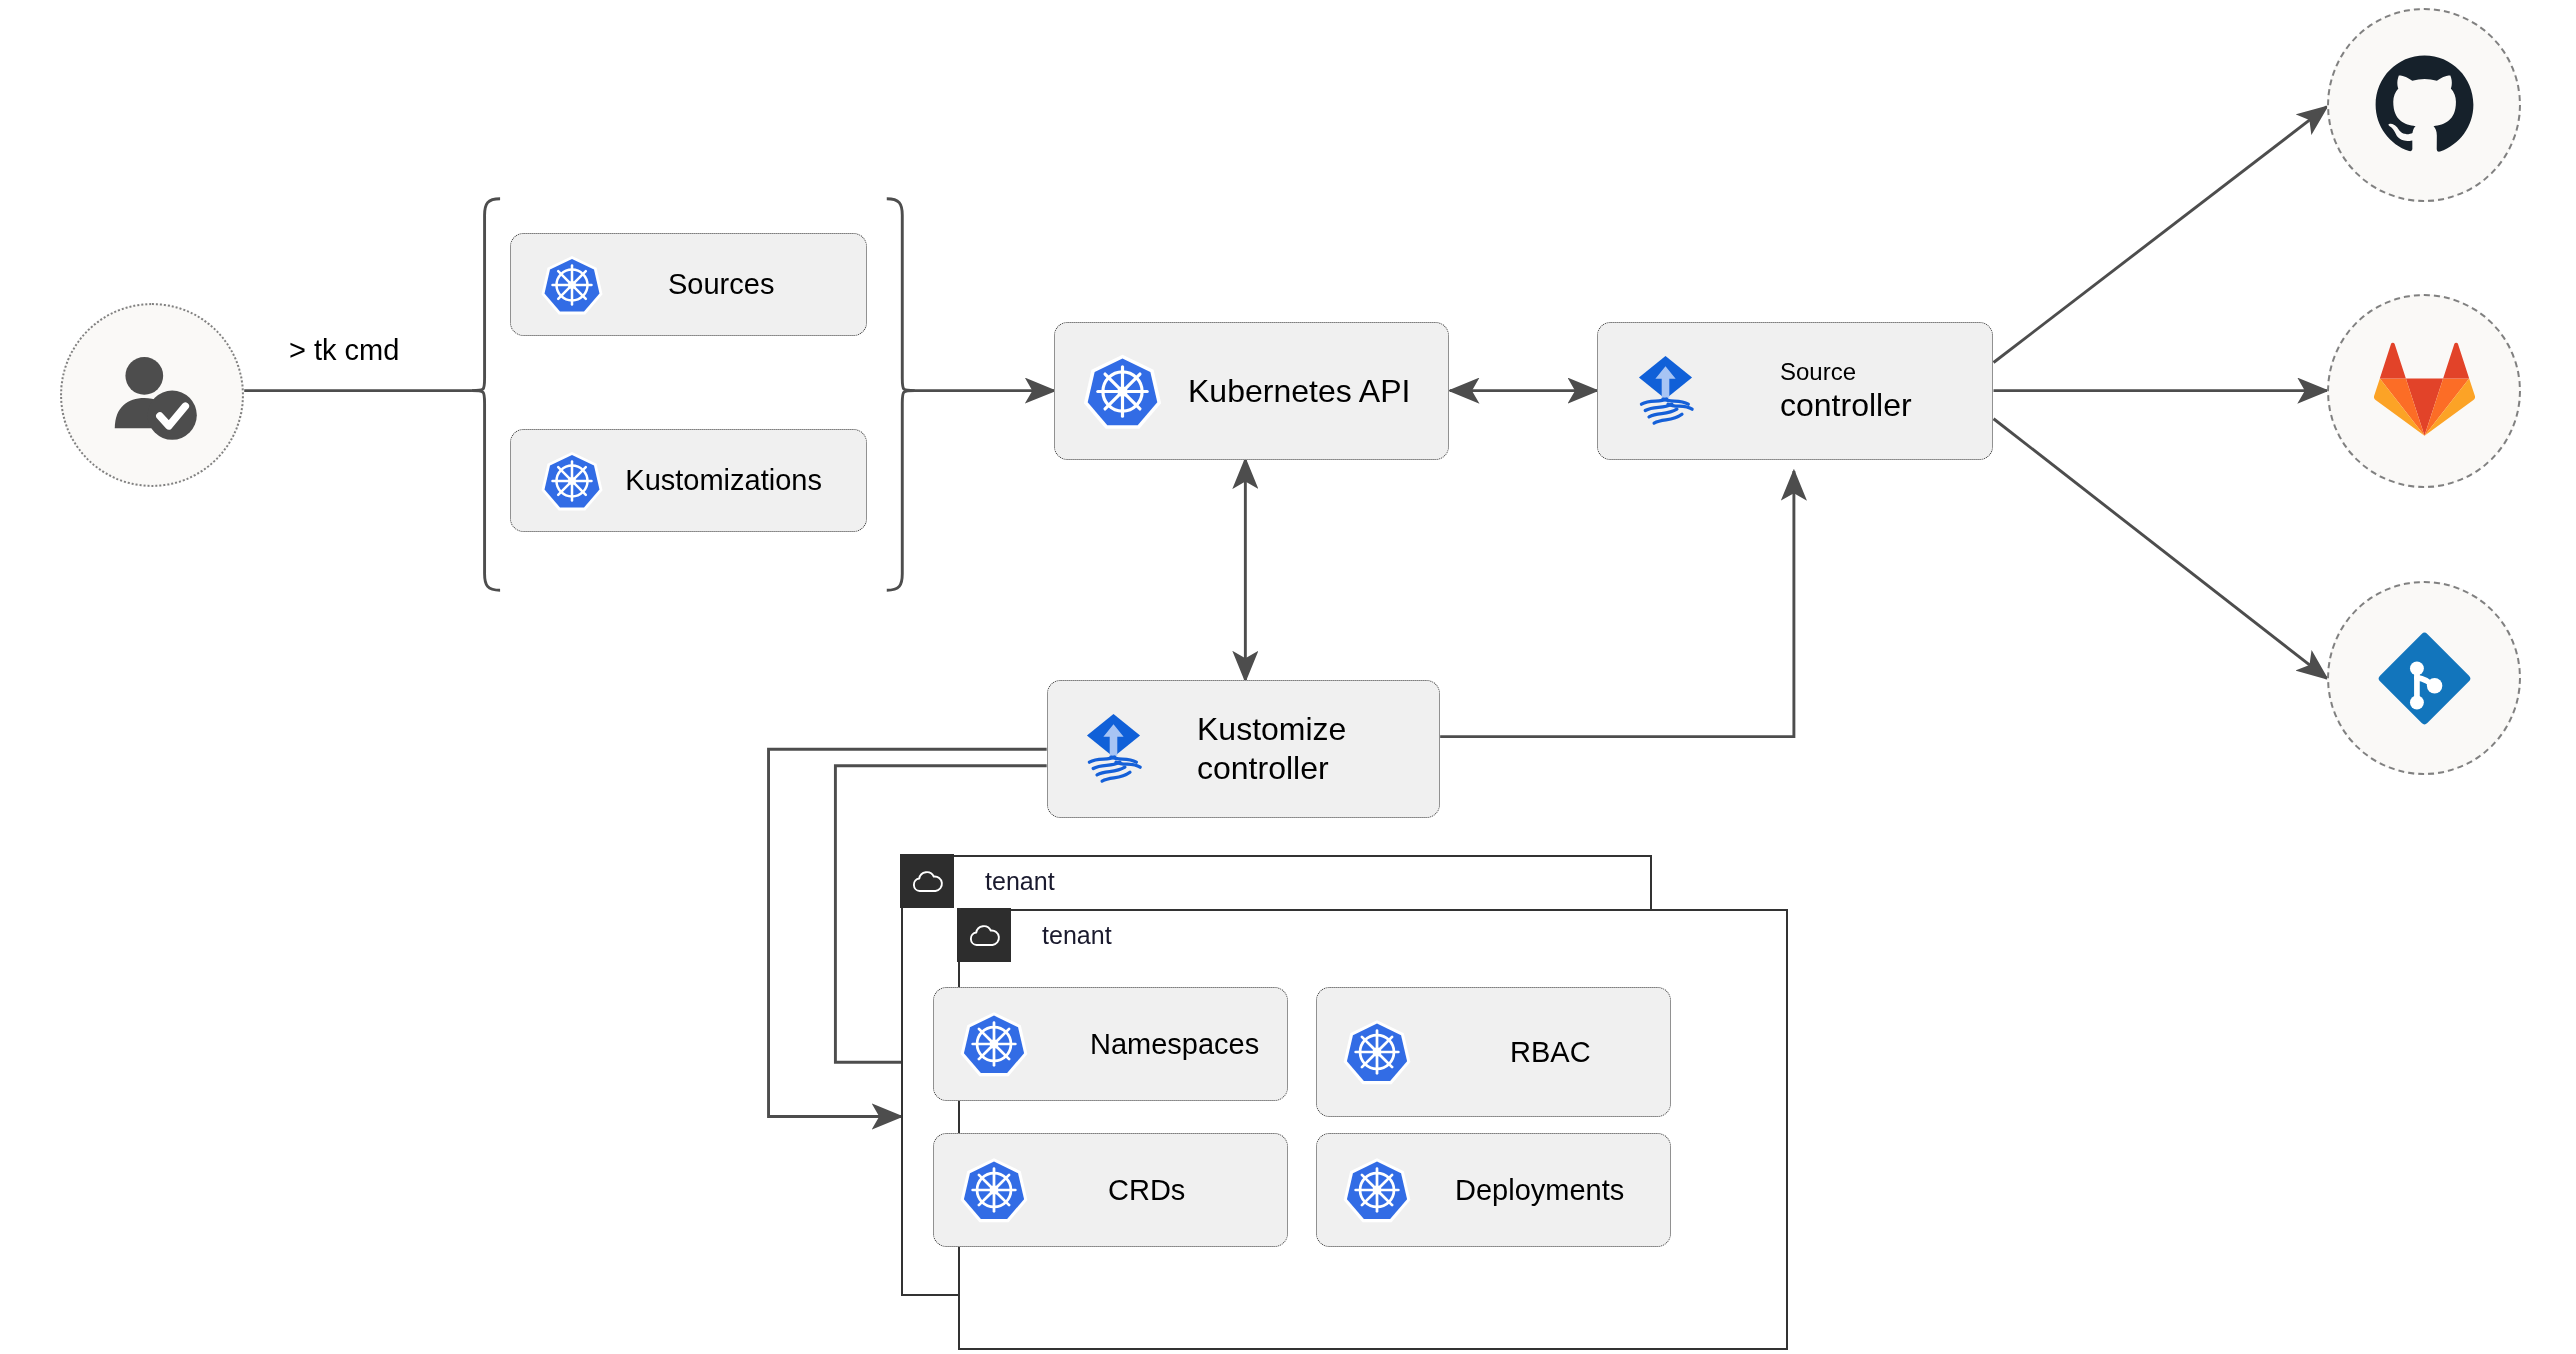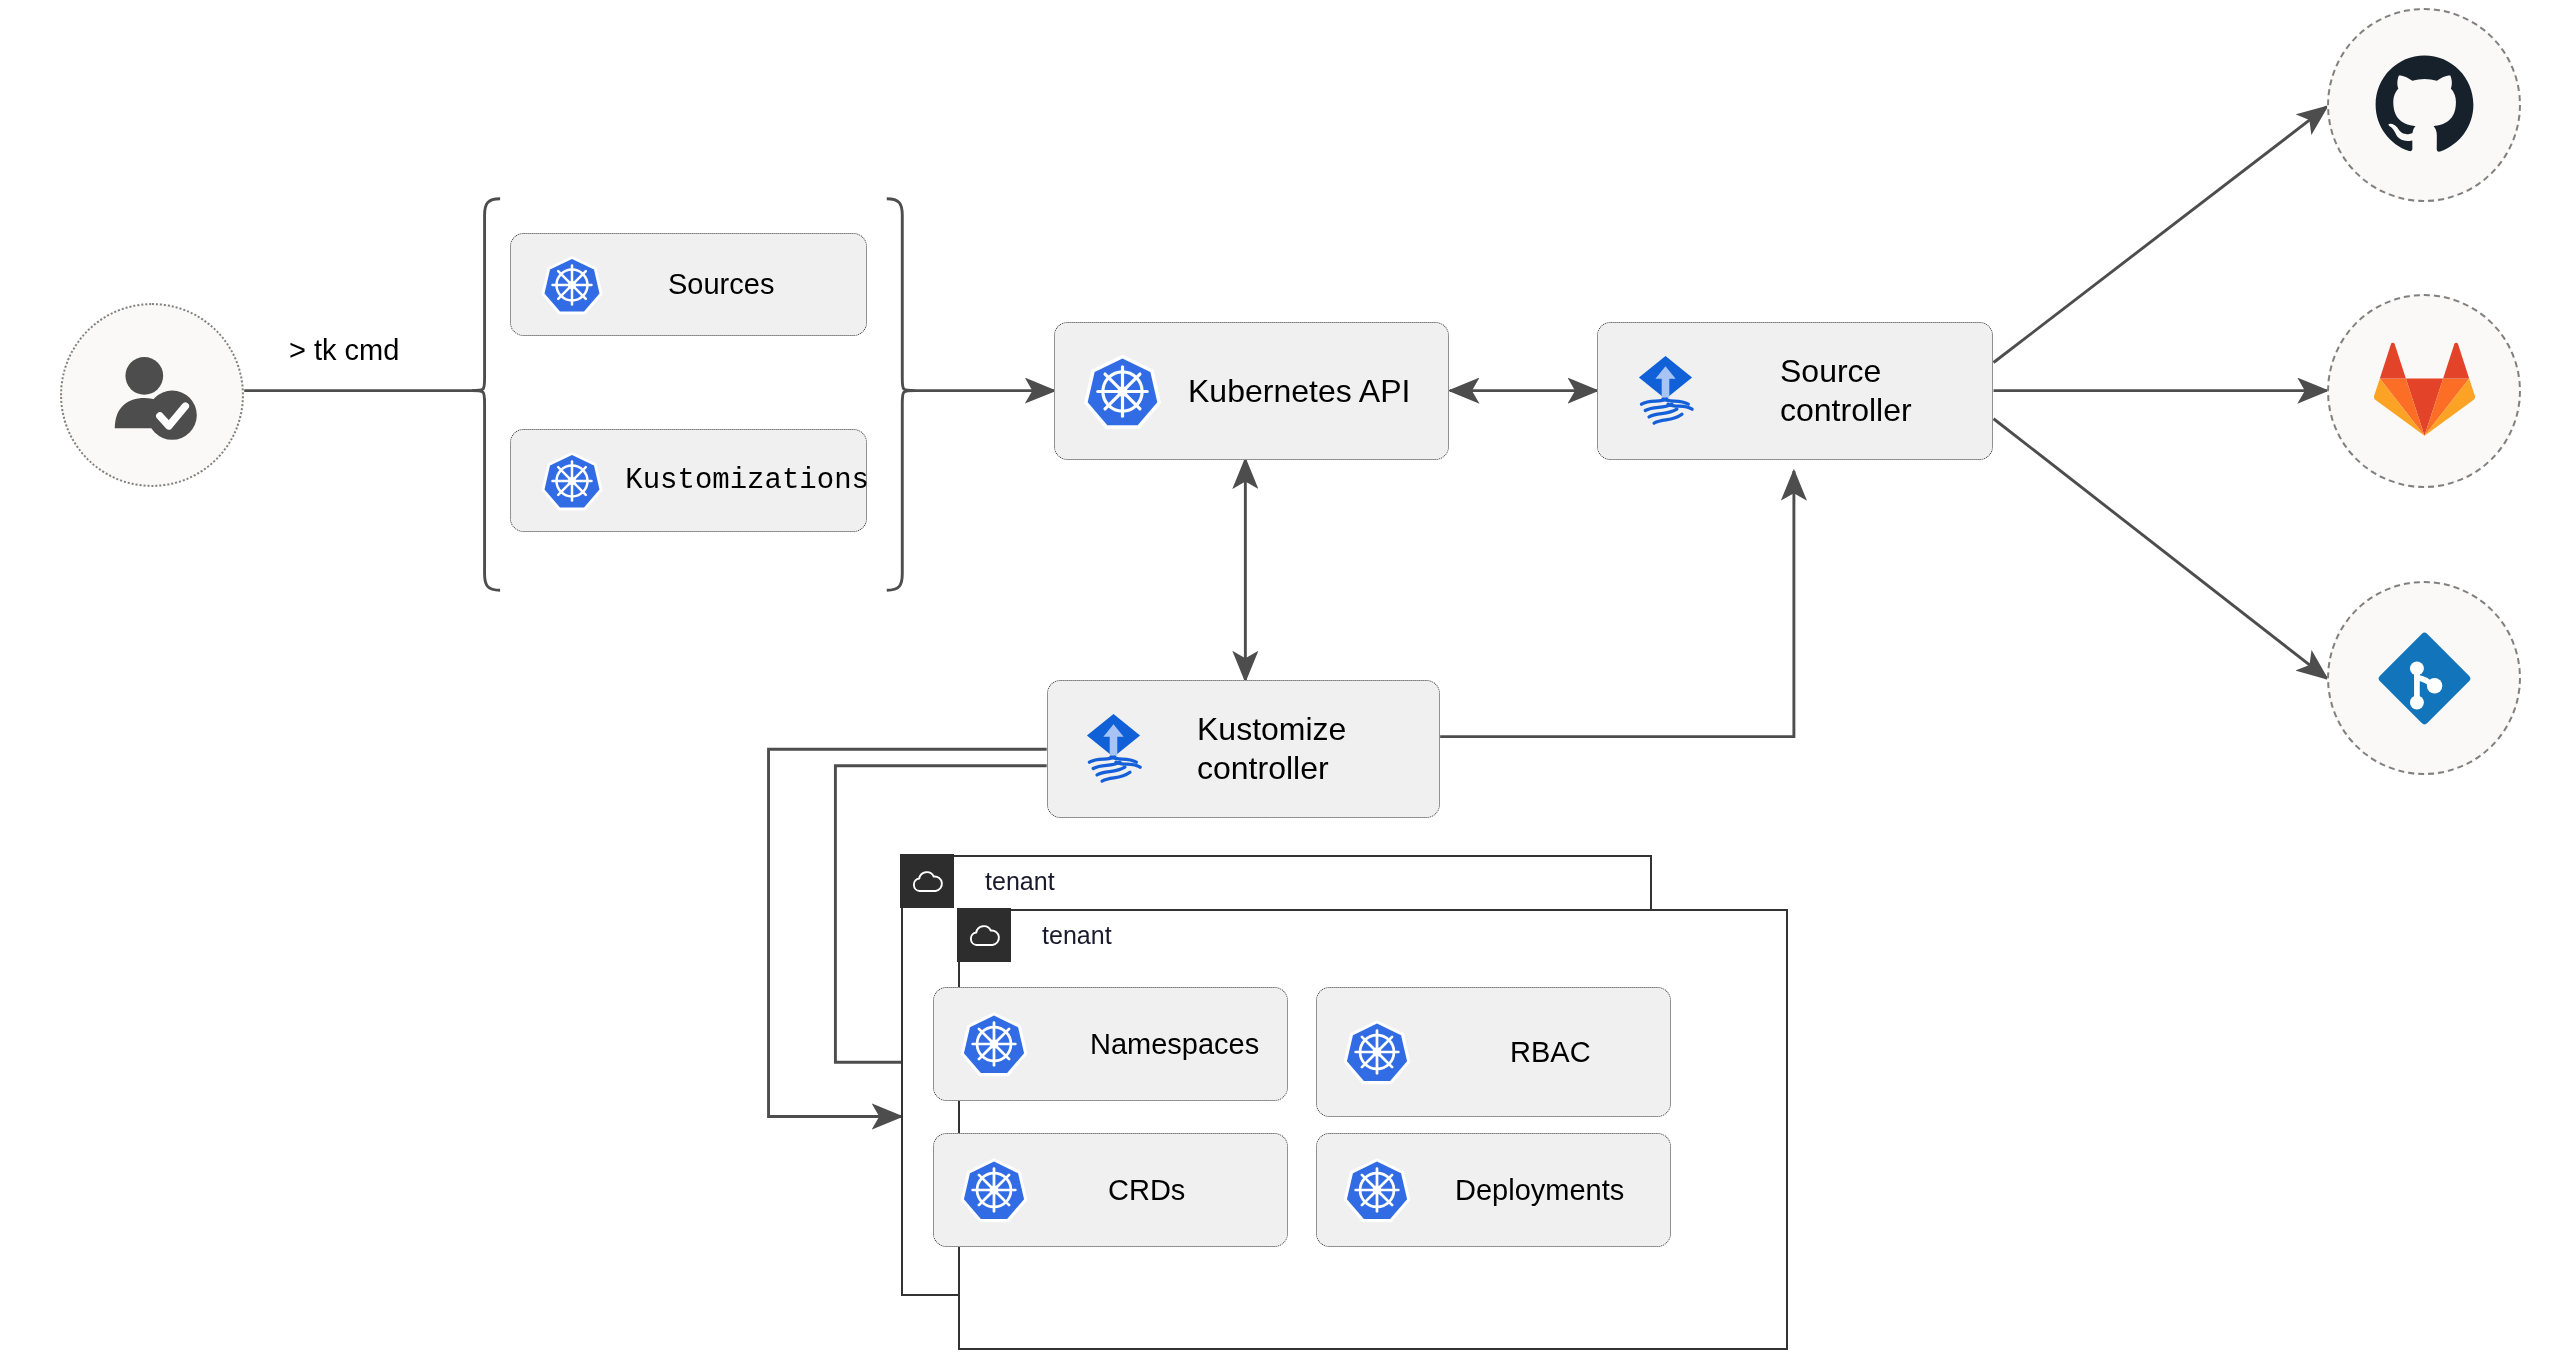--- a/index.html
+++ b/index.html
@@ -165,21 +165,21 @@
             <line x1="32" y1="36.1" x2="32" y2="51.5"></line>
           <line x1="12.5" y1="32" x2="27.9" y2="32"></line>
             <line x1="36.1" y1="32" x2="51.5" y2="32"></line>
           <line x1="18.2" y1="18.2" x2="29.1" y2="29.1"></line>
             <line x1="34.9" y1="34.9" x2="45.8" y2="45.8"></line>
           <line x1="45.8" y1="18.2" x2="34.9" y2="29.1"></line>
             <line x1="29.1" y1="34.9" x2="18.2" y2="45.8"></line>
         </g>
       </svg>
     </span>
-    <span class="label" style="margin-left:21.3px;font-family:Liberation Mono, monospace;">Kustomizations</span>
+    <span class="label" style="margin-left:21.3px;">Kustomizations</span>
   </div>
 
   <div class="node dotted-card" style="left:1054px;top:322px;width:395px;height:138px;">
     <span style="margin-left:27px;display:flex;">
       <svg class="svgbox" width="81" height="81" viewBox="0 0 64 64">
         <path d="M32 3 L56.5 14.8 L62.5 41.2 L45.3 61.5 L18.7 61.5 L1.5 41.2 L7.5 14.8 Z" fill="#ffffff"></path>
         <path d="M32 6 L54 16.6 L59.5 40.4 L44 58.6 L20 58.6 L4.5 40.4 L10 16.6 Z" fill="#326ce5"></path>
         <g stroke="#ffffff" stroke-width="2.5" fill="none" stroke-linecap="round">
           <circle cx="32" cy="32" r="15.5"></circle>
           <circle cx="32" cy="32" r="4.1" fill="#ffffff" stroke="none"></circle>
@@ -206,21 +206,21 @@
           <path d="M13 42 C20 38 27 41 33 38"></path>
           <path d="M16 47 C23 43 30 46 37 42"></path>
           <path d="M19 52 C26 48 33 51 41 46"></path>
           <path d="M23 57 C30 53 37 56 45 50"></path>
           <path d="M30 38 C36 41 43 38 50 42"></path>
           <path d="M34 42 C40 45 47 42 53 46"></path>
         </g>
       </svg>
     </span>
     <span style="margin-left:74px;display:flex;flex-direction:column;line-height:1.22;">
-      <span class="label" style="font-size:32px;">Source</span>
+      <span class="label" style="font-size:24px;">Source</span>
       <span class="label" style="font-size:32px;">controller</span>
     </span>
   </div>
 
   <div class="node dotted-card" style="left:1047px;top:680px;width:393px;height:138px;">
     <span style="margin-left:25px;display:flex;">
       <svg class="svgbox" width="81" height="81" viewBox="0 0 64 64">
         <path d="M32 4 L53 21 L32 38 L11 21 Z" fill="#1060d8"></path>
         <path d="M32 12 L40 22 L35 22 L35 37 L29 37 L29 22 L24 22 Z" fill="#a7c4f4"></path>
         <g stroke="#1560d8" stroke-width="2.6" fill="none" stroke-linecap="round">

